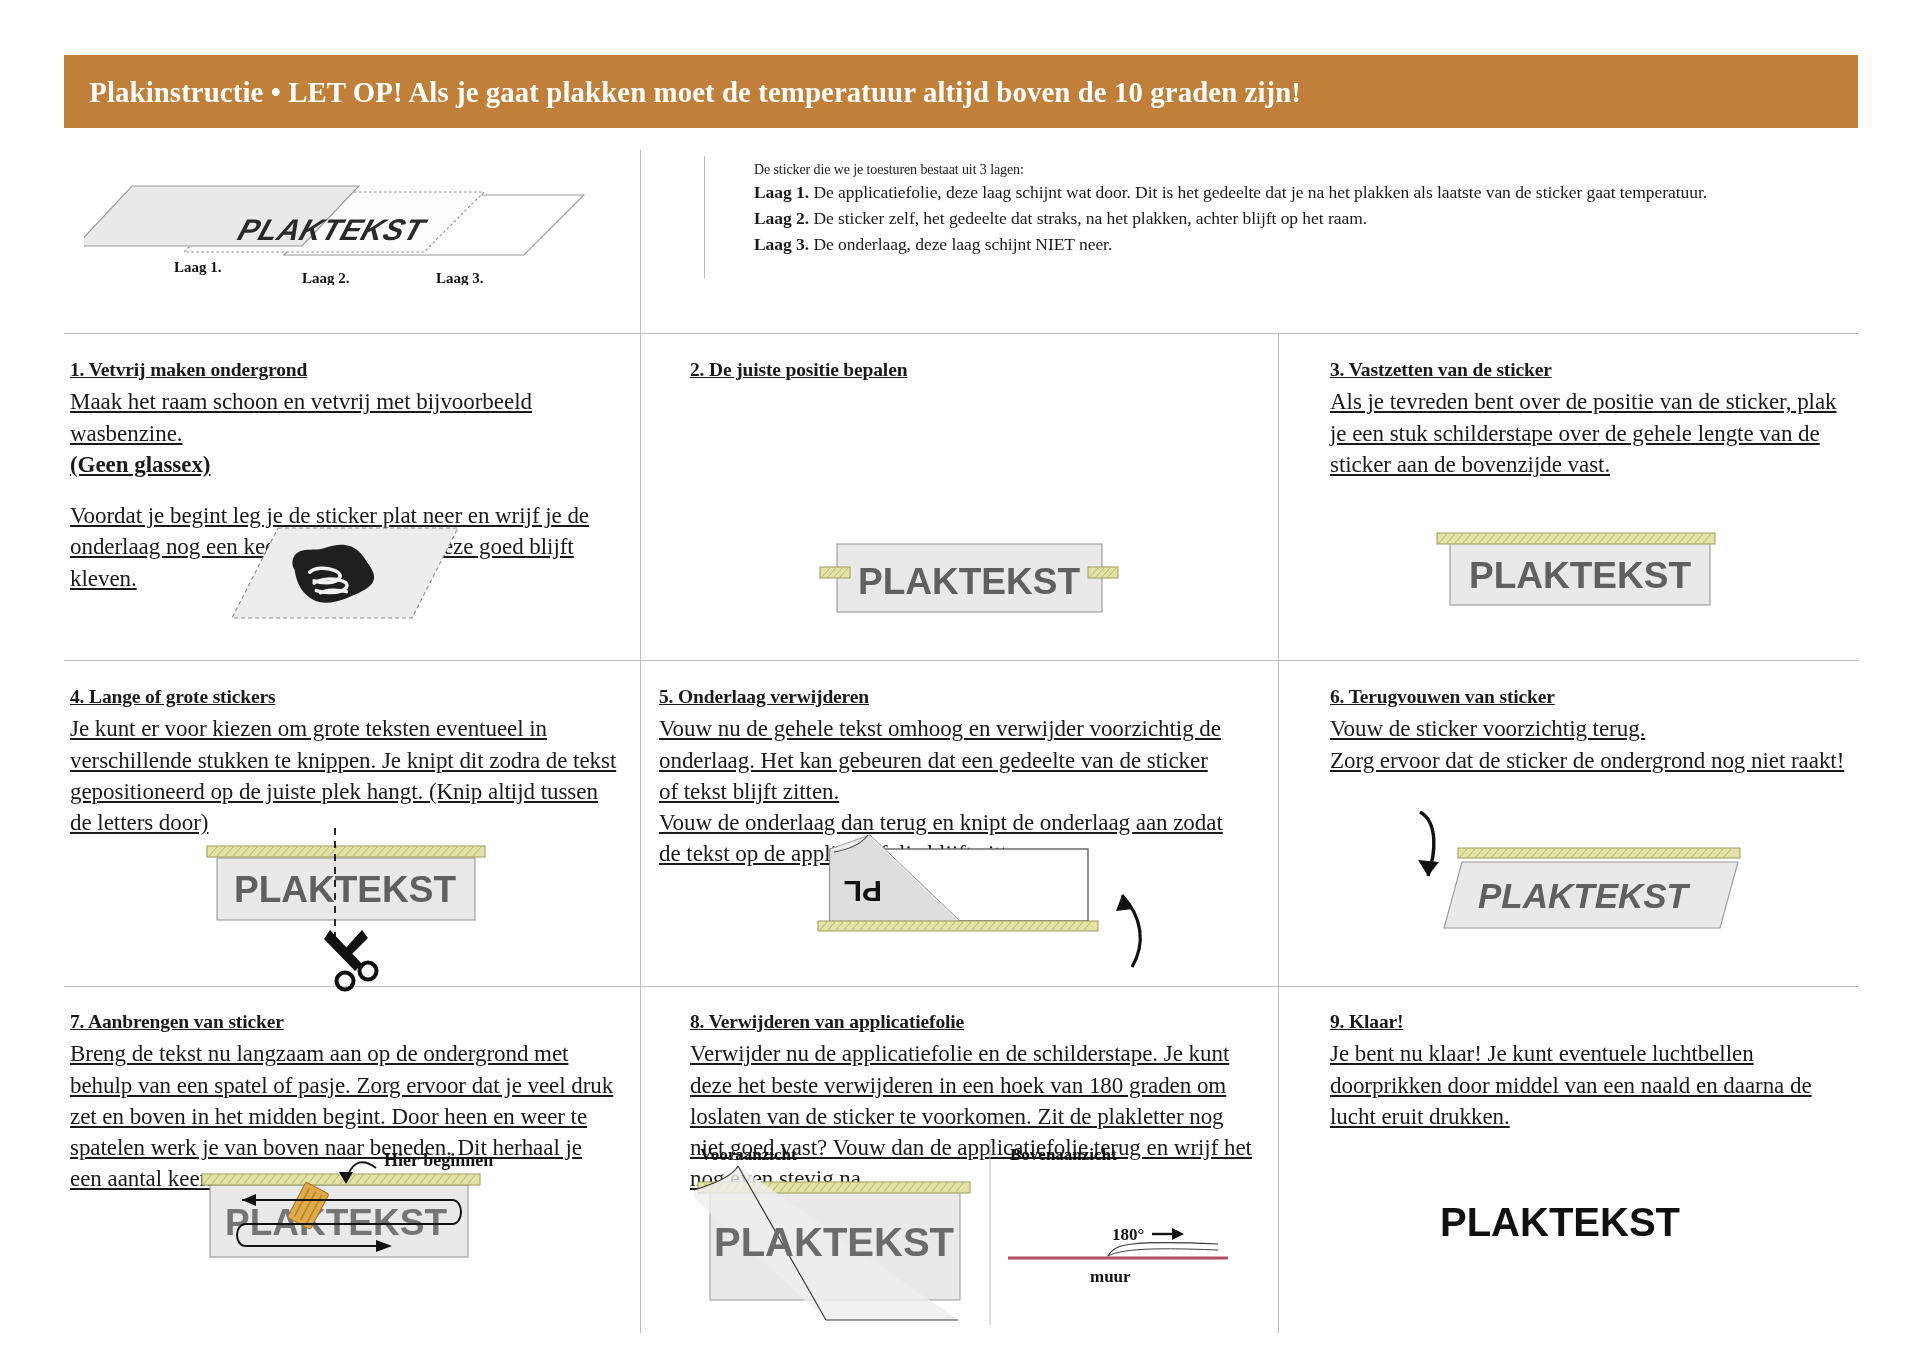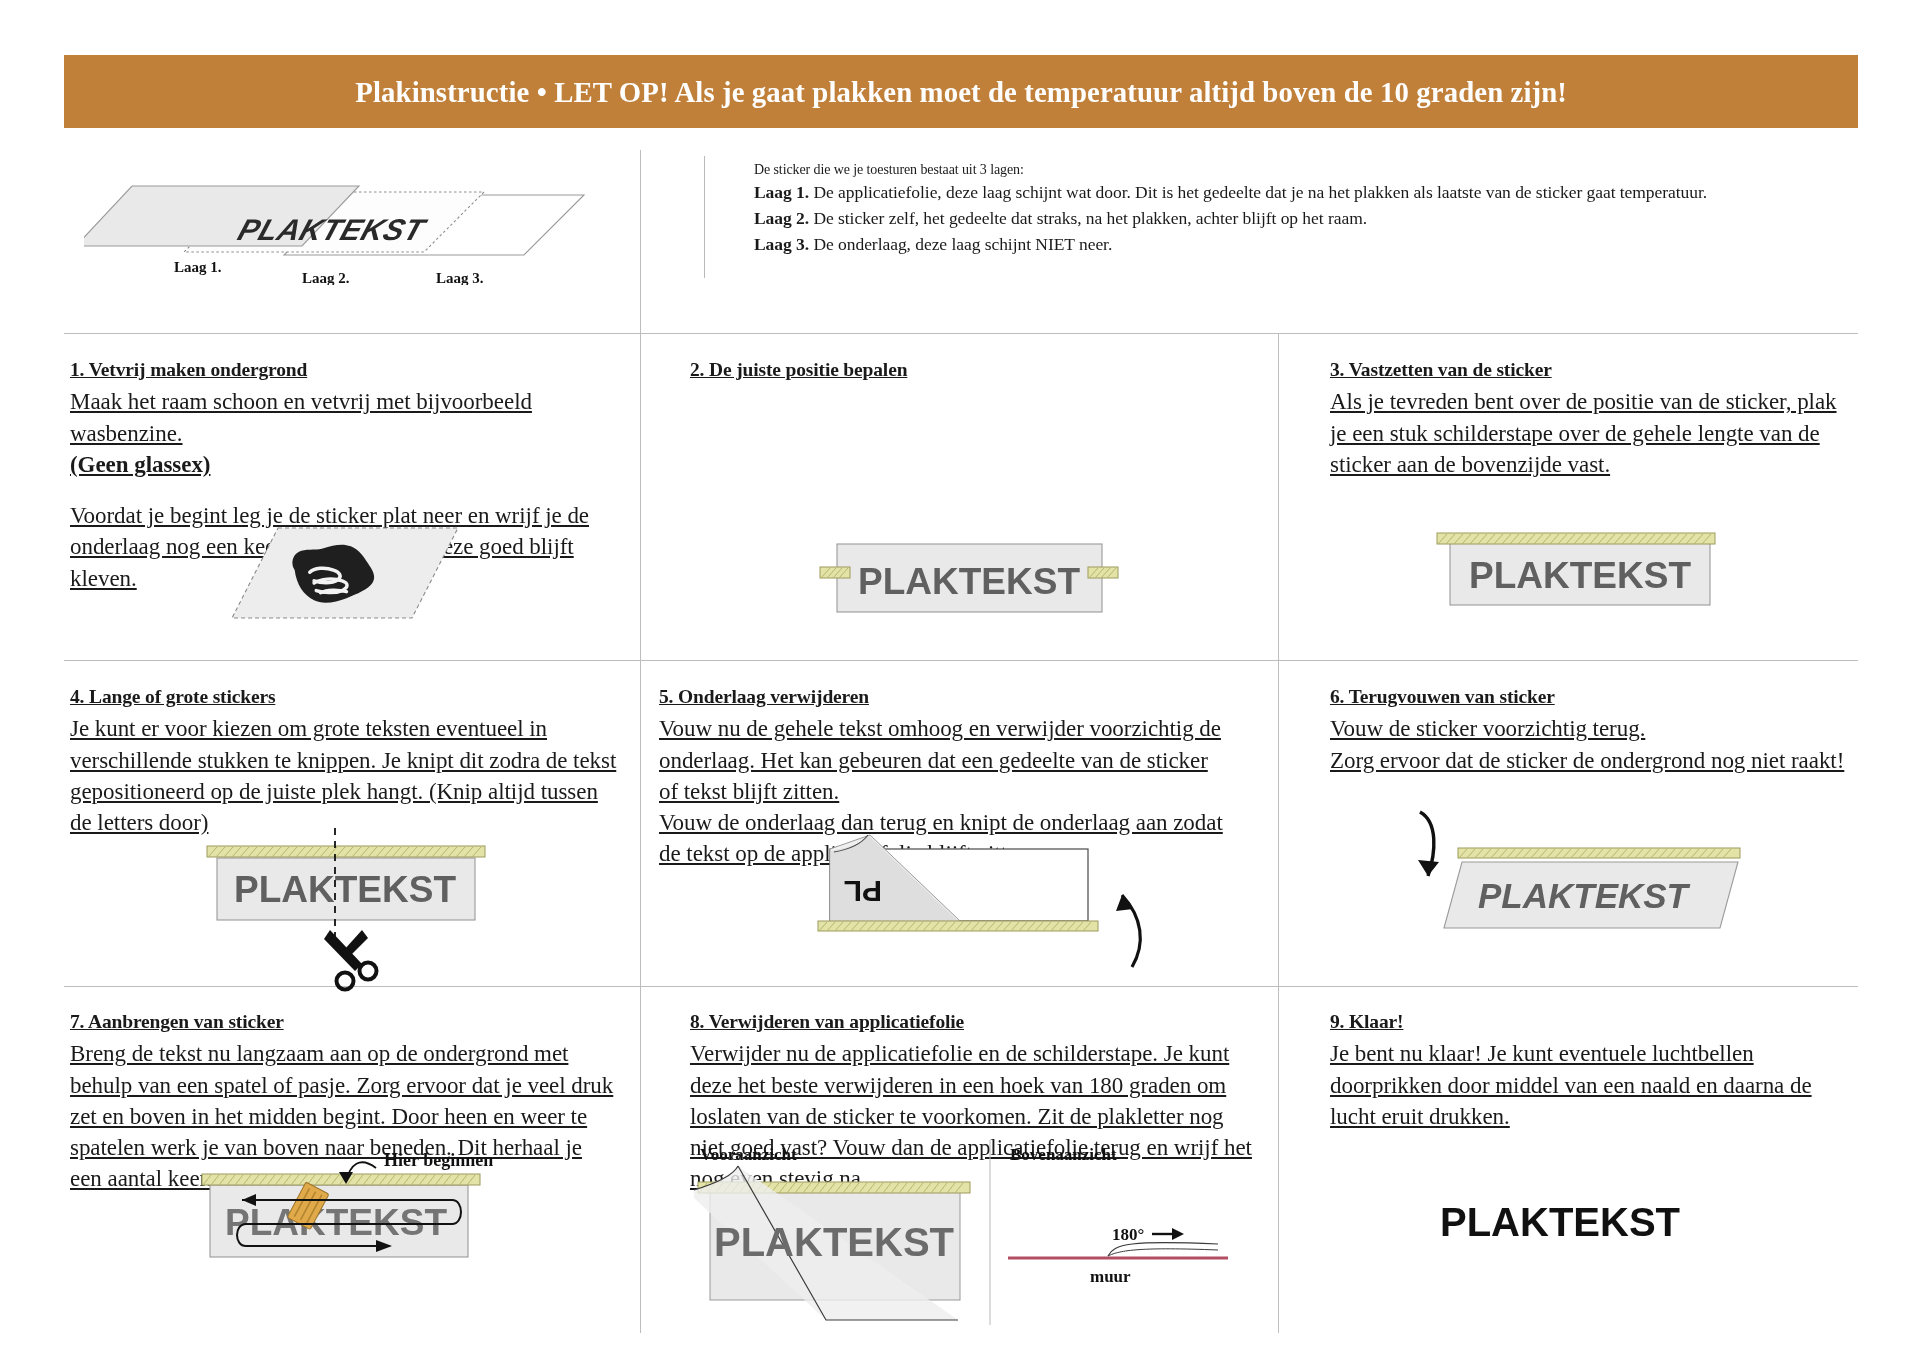--- a/index.html
+++ b/index.html
@@ -9,21 +9,21 @@
     color:#1a1a1a;
     overflow:hidden;
     position:relative;
   }
   .page{position:absolute;inset:0;}
 
   
   .banner{
     position:absolute;left:64px;top:55px;width:1794px;height:73px;
     background:#c1803a;
-    display:flex;align-items:center;justify-content:center;
+    display:flex;align-items:center;
   }
   .banner-title{
     color:#ffffff;
     font-family:"Liberation Serif", serif;
     font-weight:700;
     font-size:30px;
     letter-spacing:.1px;
     white-space:nowrap;
     transform:scaleX(.96);
   }

